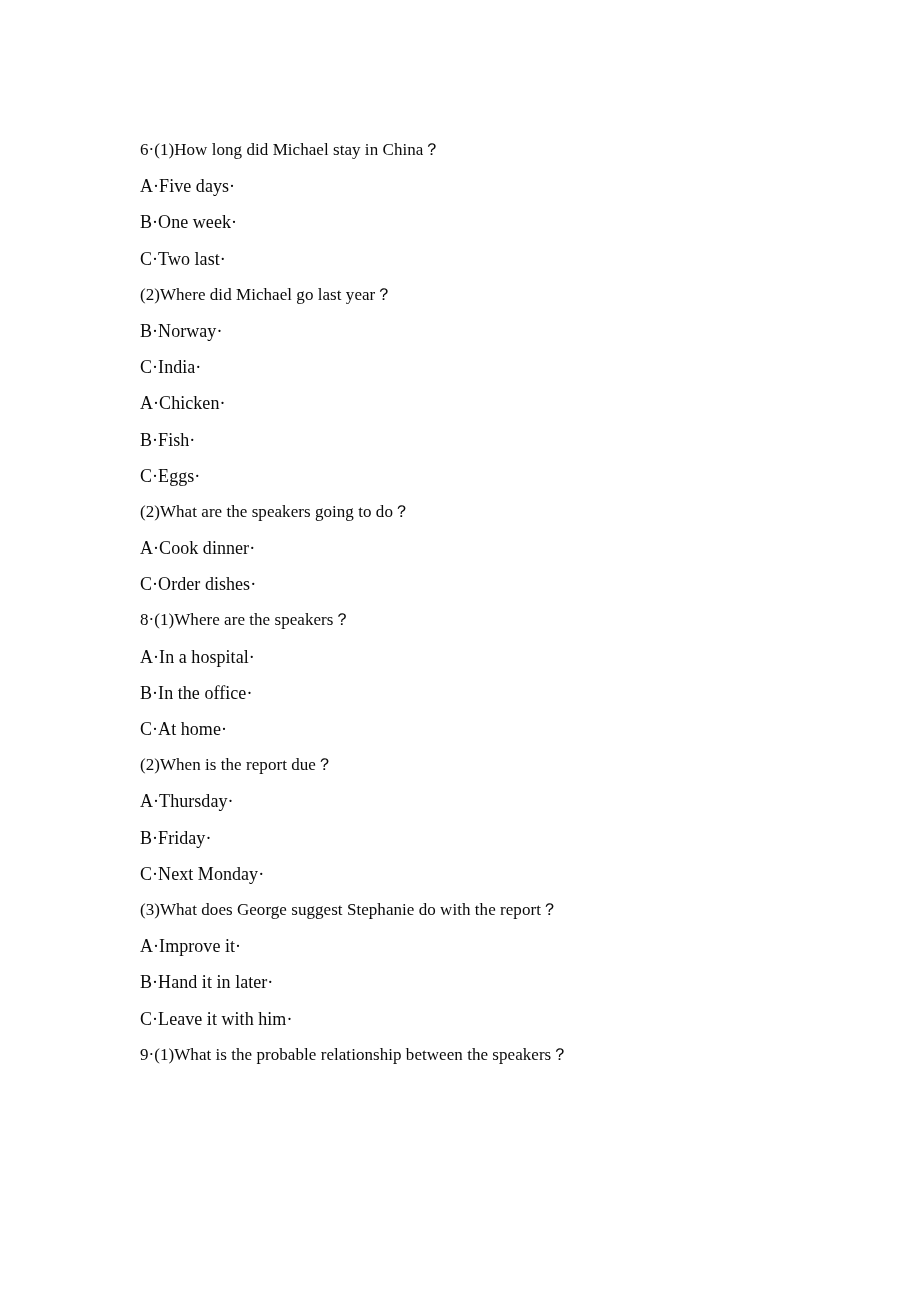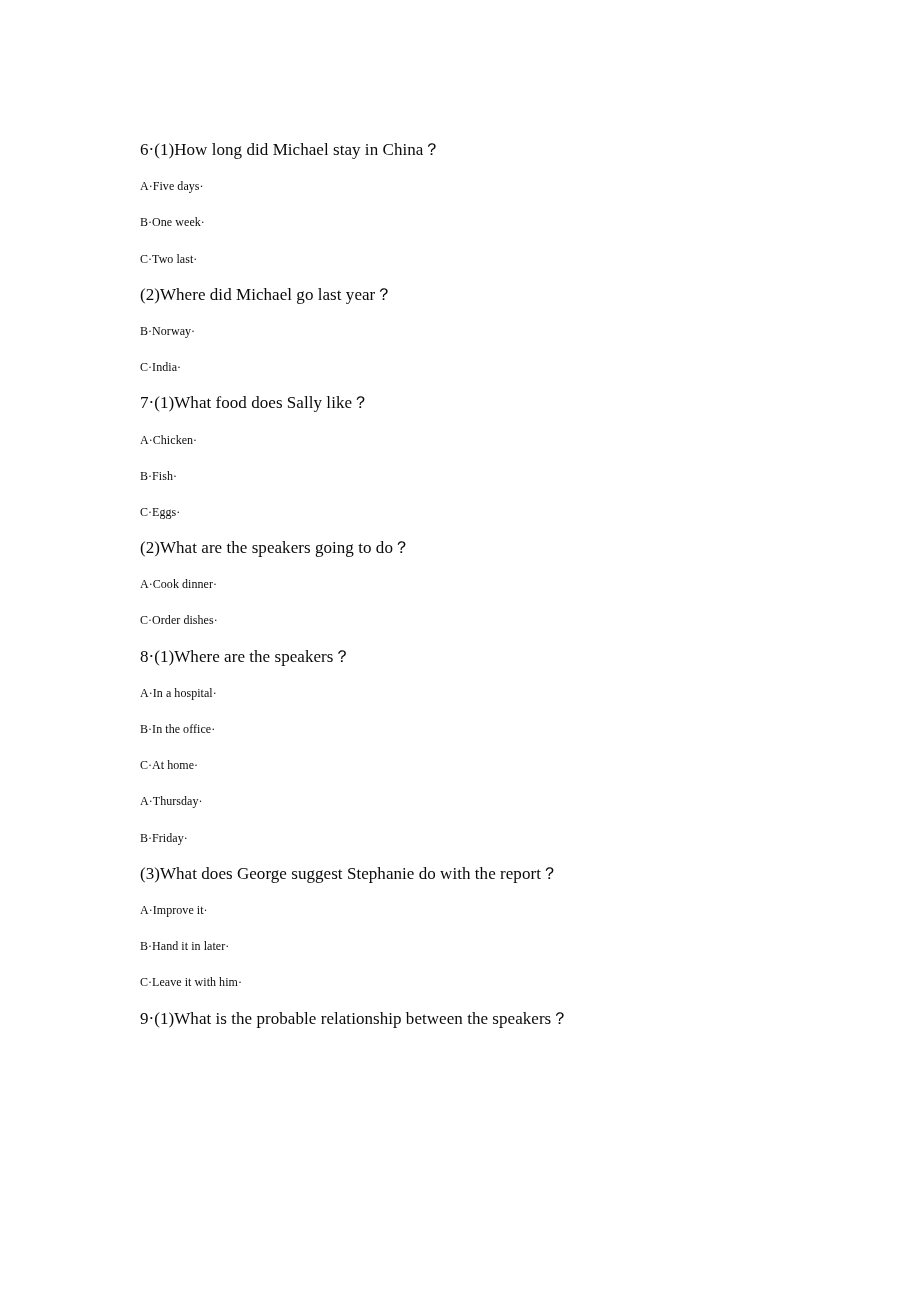--- a/index.html
+++ b/index.html
@@ -34,47 +34,48 @@
     white-space: pre;
     letter-spacing: 0.05px;
     color: #0a0a0a;
     -webkit-font-smoothing: antialiased;
   }
   .line.stem,
   .line.subq {
     font-size: 17px;
   }
   .line.option {
-    font-size: 12px;
+    font-size: 18px;
   }
 </style>
 </head>
 <body>
 
 <div class="page">
   <div class="content">
       <div class="line stem">6·(1)How long did Michael stay in China？</div>
       <div class="line option">A·Five days·</div>
       <div class="line option">B·One week·</div>
       <div class="line option">C·Two last·</div>
       <div class="line subq">(2)Where did Michael go last year？</div>
       <div class="line option">B·Norway·</div>
       <div class="line option">C·India·</div>
-      <div class="line stem">7·(1)What food does Sally like？</div>
       <div class="line option">A·Chicken·</div>
       <div class="line option">B·Fish·</div>
       <div class="line option">C·Eggs·</div>
       <div class="line subq">(2)What are the speakers going to do？</div>
       <div class="line option">A·Cook dinner·</div>
       <div class="line option">C·Order dishes·</div>
       <div class="line stem">8·(1)Where are the speakers？</div>
       <div class="line option">A·In a hospital·</div>
       <div class="line option">B·In the office·</div>
       <div class="line option">C·At home·</div>
+      <div class="line subq">(2)When is the report due？</div>
       <div class="line option">A·Thursday·</div>
       <div class="line option">B·Friday·</div>
+      <div class="line option">C·Next Monday·</div>
       <div class="line subq">(3)What does George suggest Stephanie do with the report？</div>
       <div class="line option">A·Improve it·</div>
       <div class="line option">B·Hand it in later·</div>
       <div class="line option">C·Leave it with him·</div>
       <div class="line stem">9·(1)What is the probable relationship between the speakers？</div>
     </div>
 </div>
 
 </body></html>

